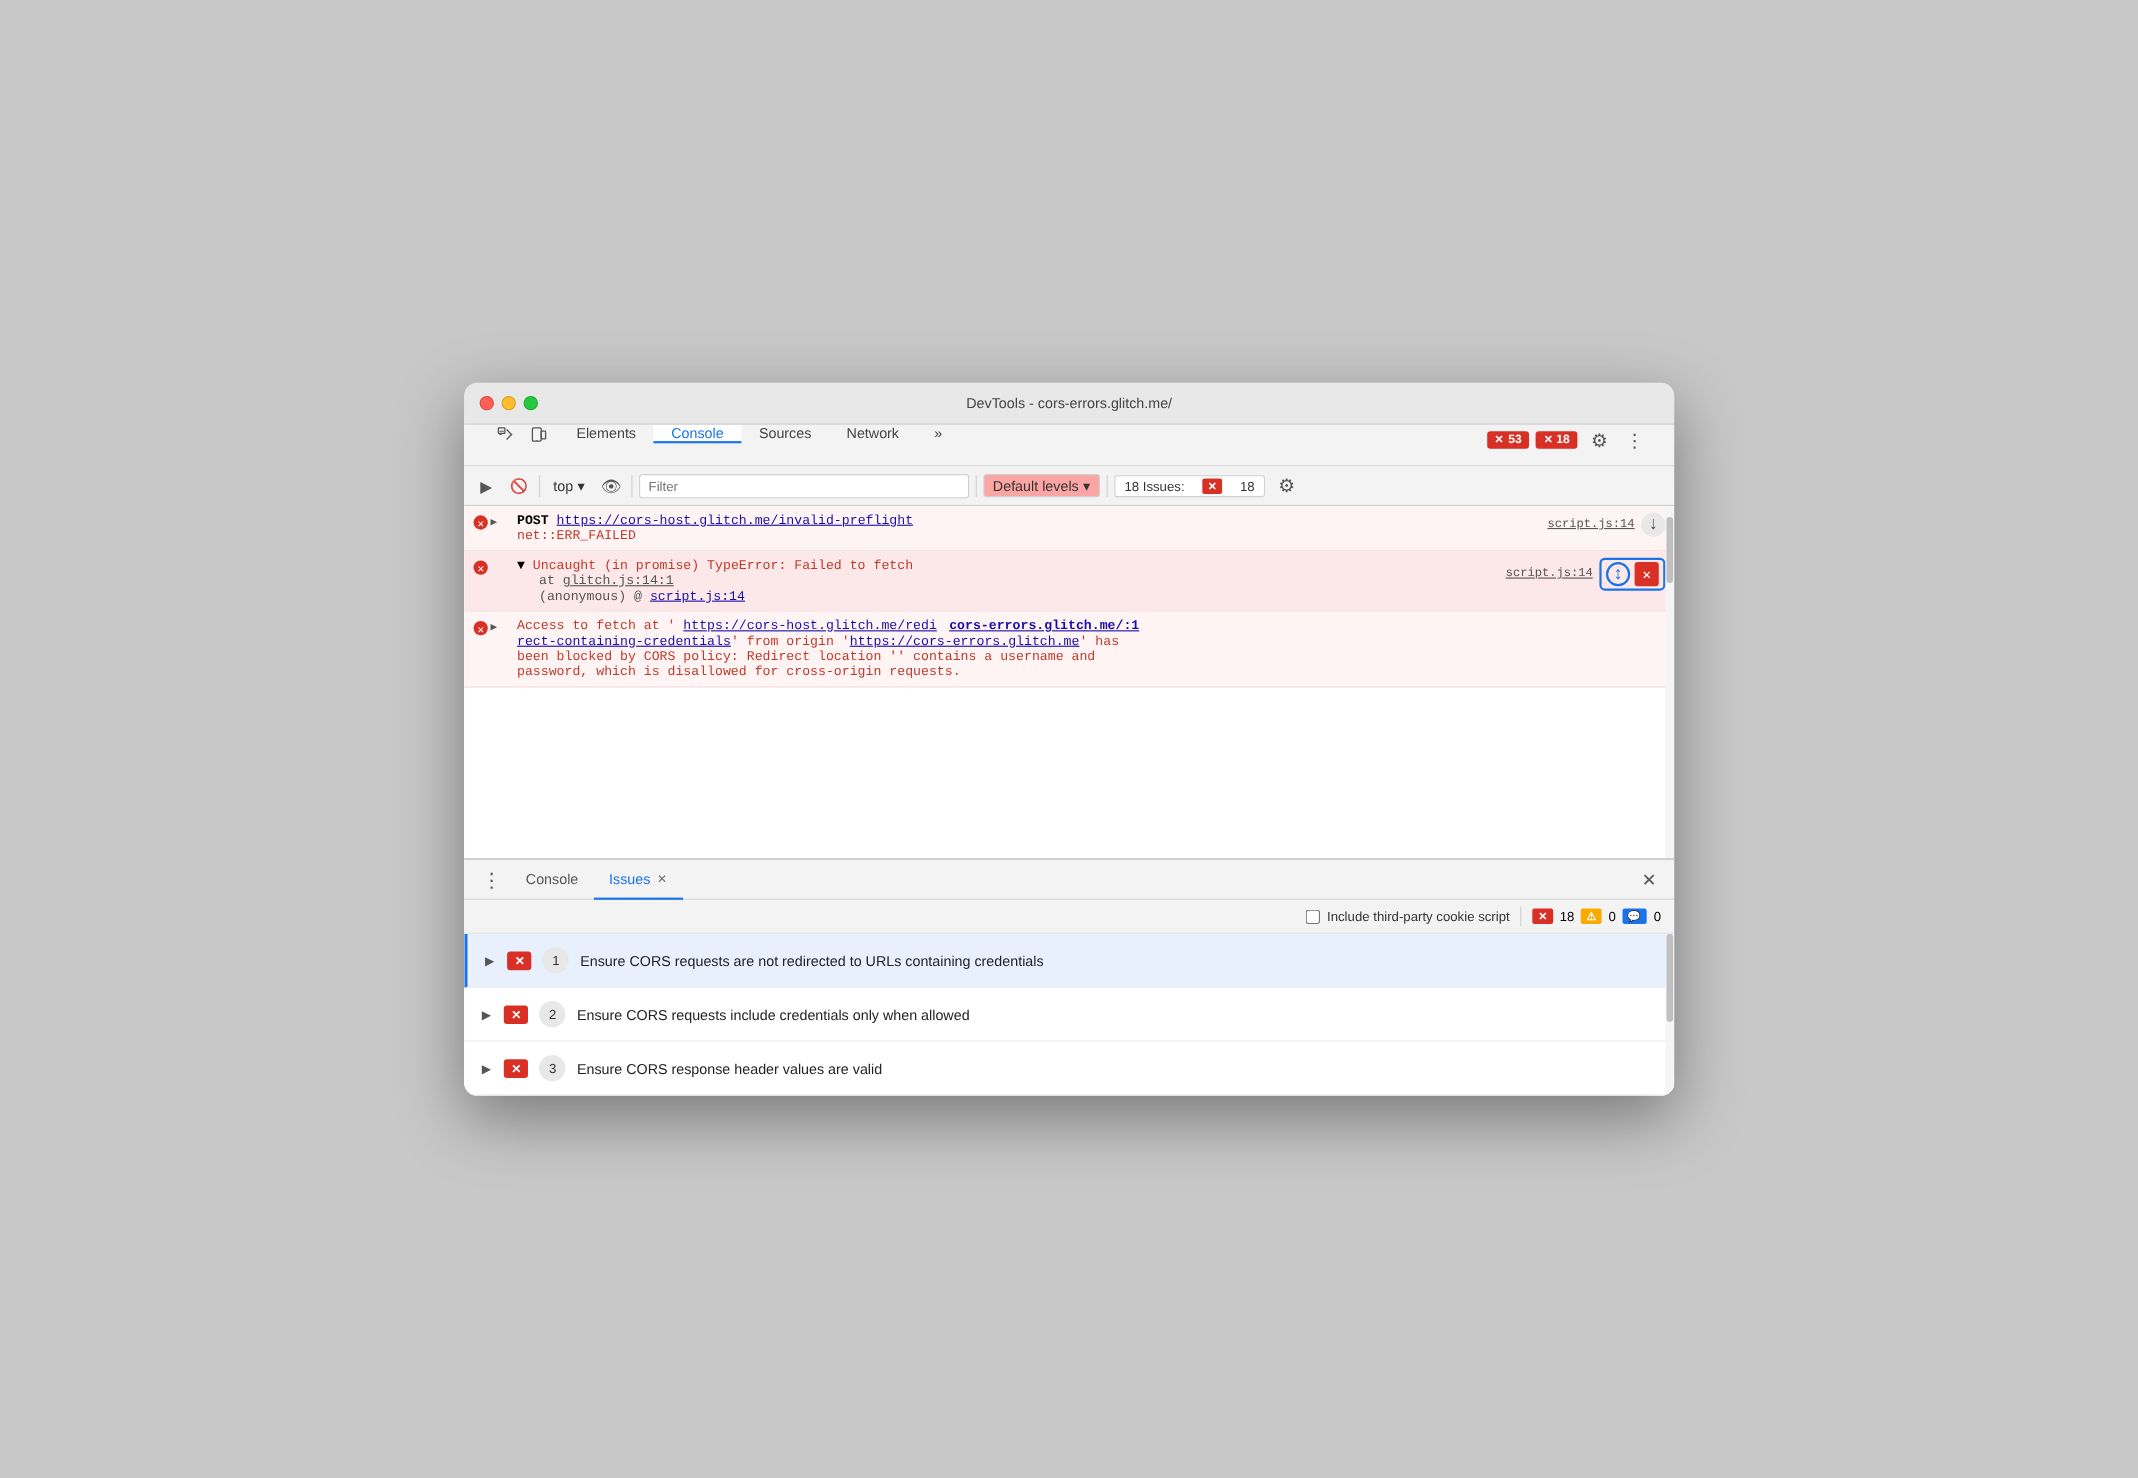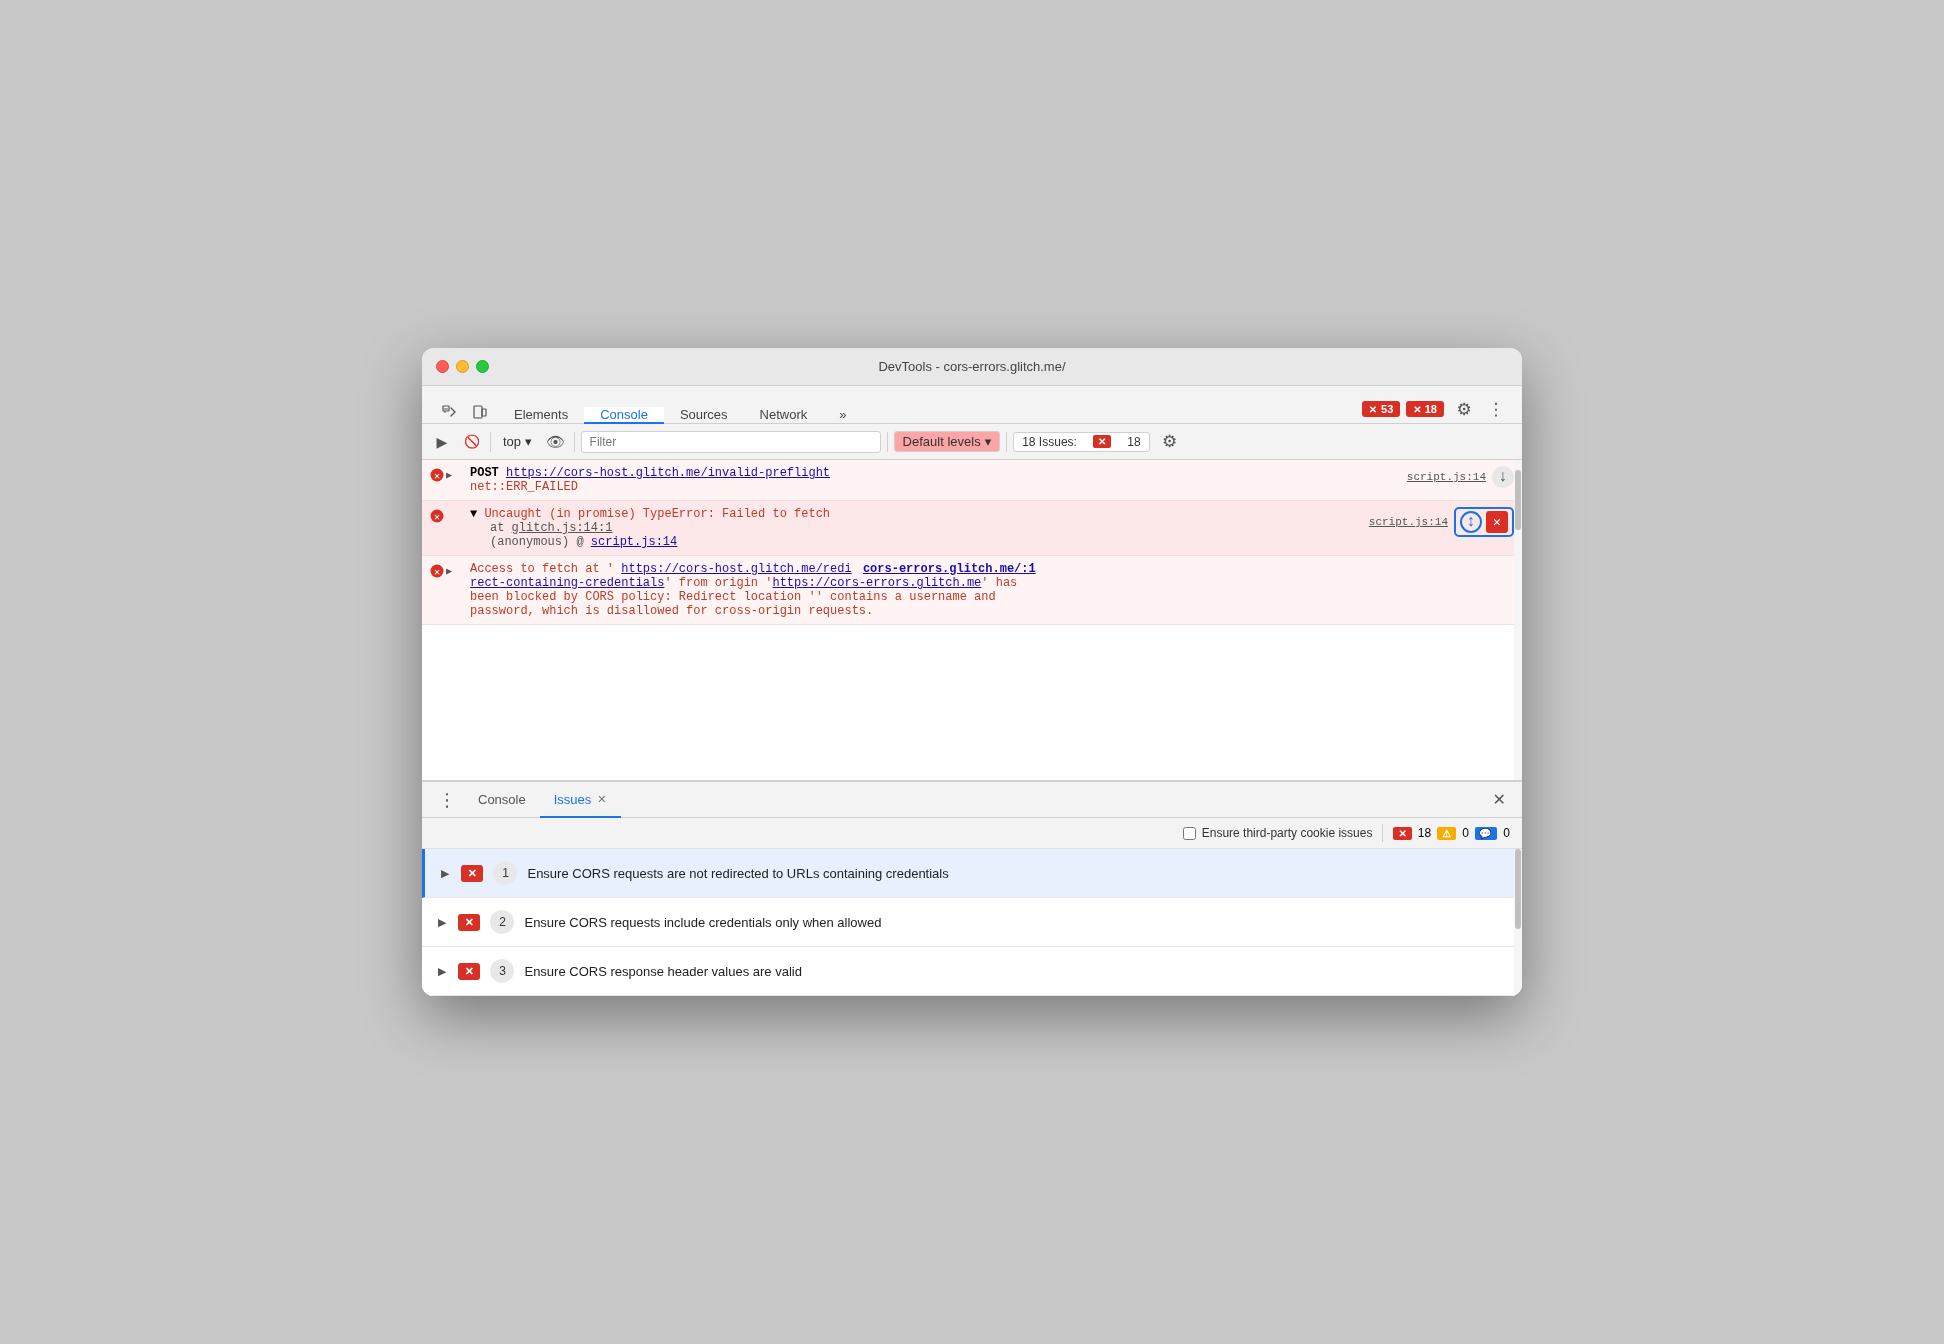--- a/index.html
+++ b/index.html
@@ -51,23 +51,23 @@
     }
     
     .devtools {
       background: #ffffff;
     }
     
     .tabbar {
       background: #f3f3f3;
       border-bottom: 1px solid #d0d0d0;
       display: flex;
-      align-items: flex-end;
+      align-items: flex-start;
       height: 38px;
-      padding: 0 10px;
+      padding: 0 20px;
     }
     .tabbar-icons {
       display: flex;
       align-items: center;
       gap: 10px;
       padding: 0 8px;
     }
     .tb-icon {
       width: 20px;
       height: 20px;
@@ -641,21 +641,21 @@
         <div class="btab active">
           <span>Issues</span>
           <span class="btab-close">✕</span>
         </div>
         <div class="bottom-panel-close">✕</div>
       </div>
 
       <div class="issues-toolbar">
         <label class="checkbox-label">
           <input type="checkbox" style="">
-          <span>Ensure third-party cookie issues</span>
+          <span>Include third-party cookie script</span>
         </label>
         <div style="width:1px; height:18px; background:#d0d0d0;"></div>
         <div class="issues-counts">
           <span class="badge-red">✕</span>
           <span>18</span>
           <span class="badge-warn">⚠</span>
           <span>0</span>
           <span class="badge-info">💬</span>
           <span>0</span>
         </div>

